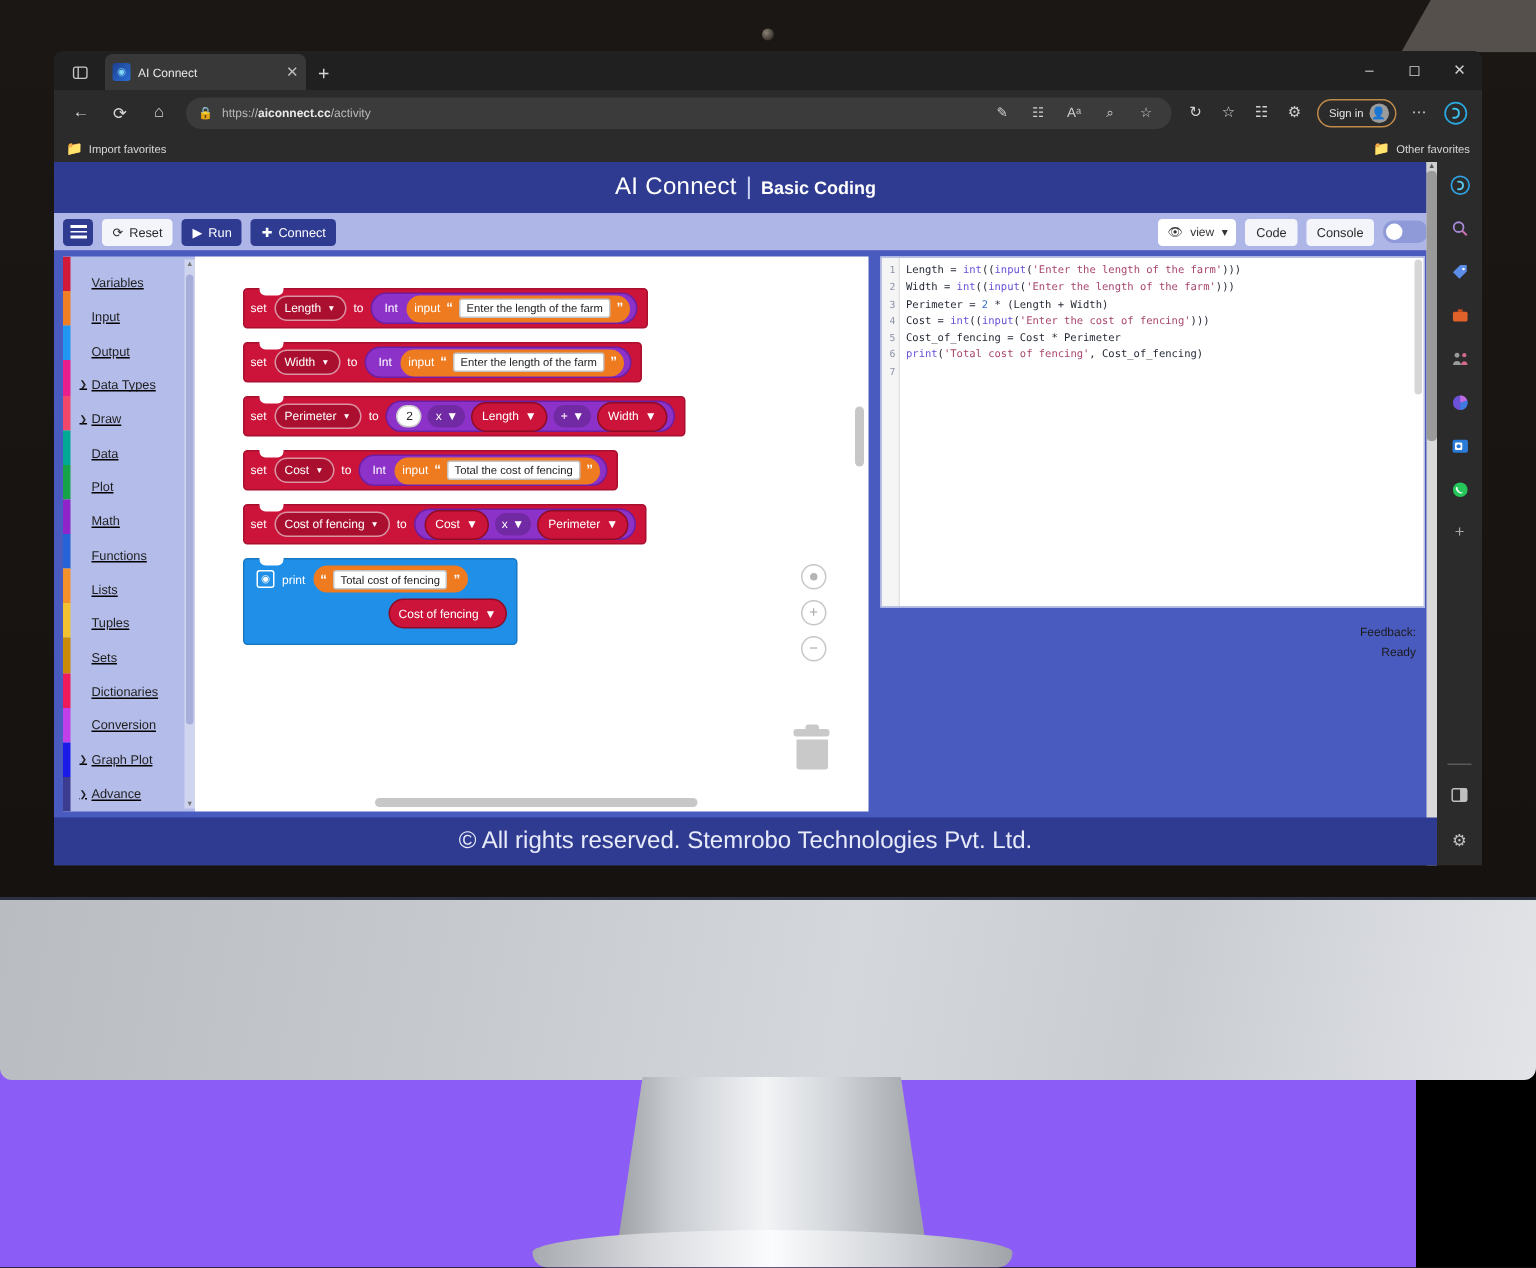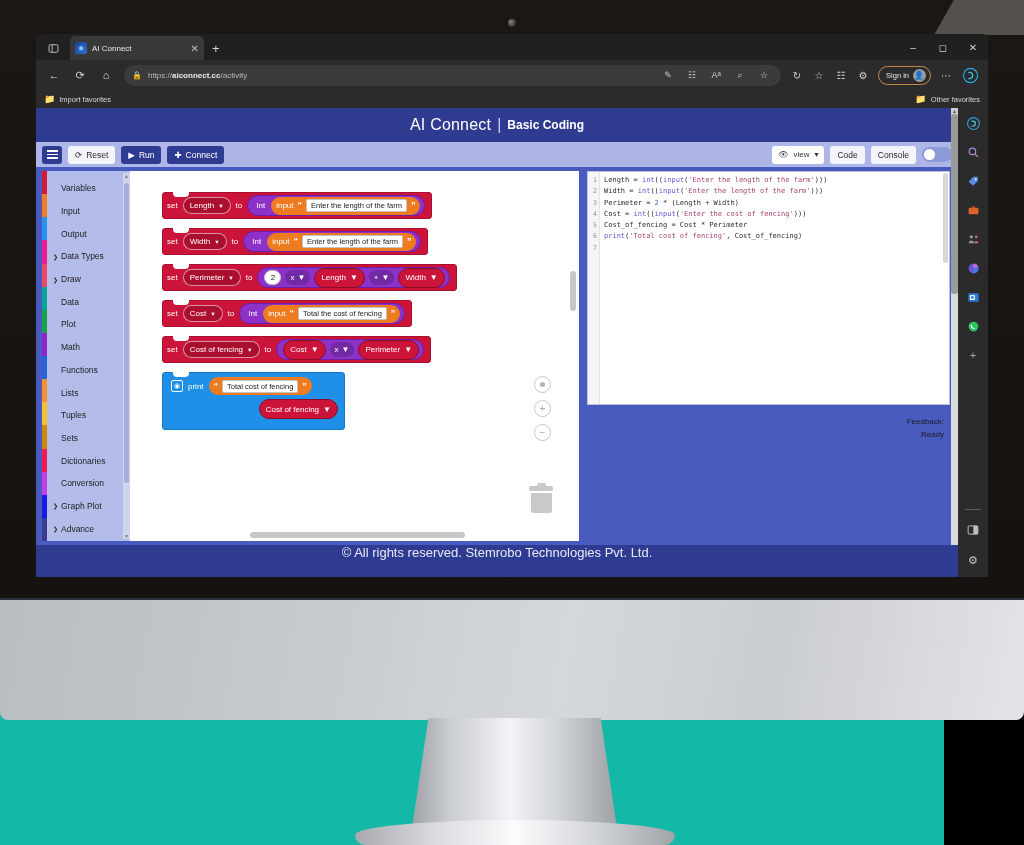--- a/index.html
+++ b/index.html
@@ -7,21 +7,21 @@
     width: 1024px; height: 845px;
     background: #000;
     font-family: "Liberation Sans", sans-serif;
     overflow: hidden;
     position: relative;
   }
 
   
   #monitor-frame {
     position: absolute; left: 0; top: 0; width: 944px; height: 845px;
-    background: #14b8a6;
+    background: #8b5cf6;
   }
   #screen-bezel {
     position: absolute; left: 0; top: 0; width: 1024px; height: 600px;
     background: linear-gradient(180deg,#1a1714 0%, #15120f 100%);
   }
   #bezel-corner-accent {
     position: absolute; right: 0; top: 0; width: 90px; height: 35px;
     background: #55504b;
     clip-path: polygon(22% 0, 100% 0, 100% 100%, 0 100%);
   }
@@ -200,21 +200,21 @@
 
   #app-body {
     position: absolute; left: 0; top: 59px; right: 0; bottom: 32px;
     background: #4a5bc0; display: flex; padding: 4px 8px 4px 6px; gap: 8px;
   }
 
   
   #blockly-panel { width: 537px; display: flex; position: relative; }
   #toolbox {
     width: 88px; background: #b4bce9; position: relative; overflow: hidden;
-    display: flex; flex-direction: column; padding-top: 6px;
+    display: flex; flex-direction: column; padding-top: 6px; text-decoration: underline;
   }
   .tb-color-strip {
     position: absolute; left: 0; top: 0; width: 5px; height: 100%;
     display: flex; flex-direction: column;
   }
   .tb-color-strip div { flex: 1; }
   .toolbox-item {
     height: 22.7px; display: flex; align-items: center; gap: 3px;
     padding-left: 11px; font-size: 8.5px; color: #1d1d1d; cursor: pointer;
     white-space: nowrap;
@@ -351,22 +351,22 @@
   }
   #page-scroll-thumb {
     position: absolute; right: 0; top: 6px; width: 7px; height: 180px;
     background: #9a9a9a; border-radius: 3px;
   }
   .pscroll-arrow { position: absolute; right: 0; width: 7px; height: 7px;
     font-size: 5px; color: #555; text-align: center; line-height: 7px; background: #cfcfcf; }
 
   #app-footer {
     position: absolute; left: 0; right: 0; bottom: 0; height: 32px;
-    background: #2f3b91; display: flex; align-items: flex-start; justify-content: center;
-    color: #e7eaf8; font-size: 13px;
+    background: #2f3b91; display: flex; align-items: center; justify-content: center;
+    color: #e7eaf8; font-size: 16px;
   }
 </style>
 </head>
 <body>
 
 <div id="monitor-frame">
 
   <div id="screen-bezel">
     <div id="bezel-corner-accent"></div>
     <div id="camera-dot"></div>

